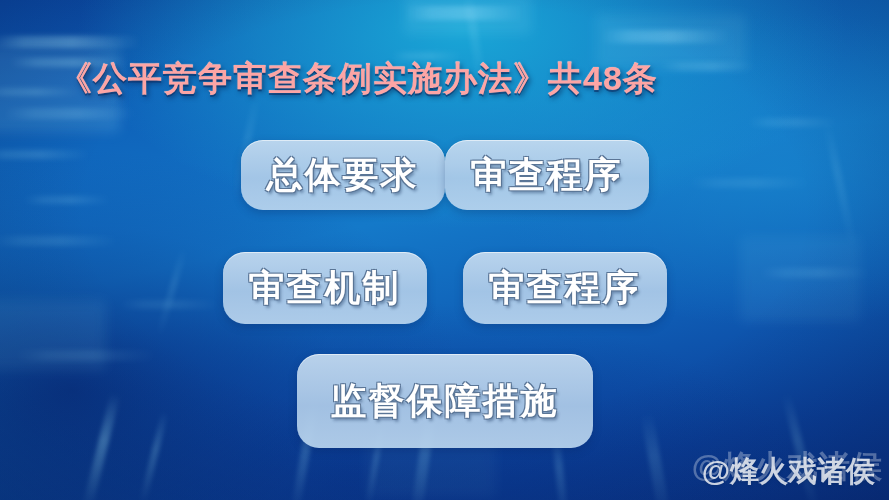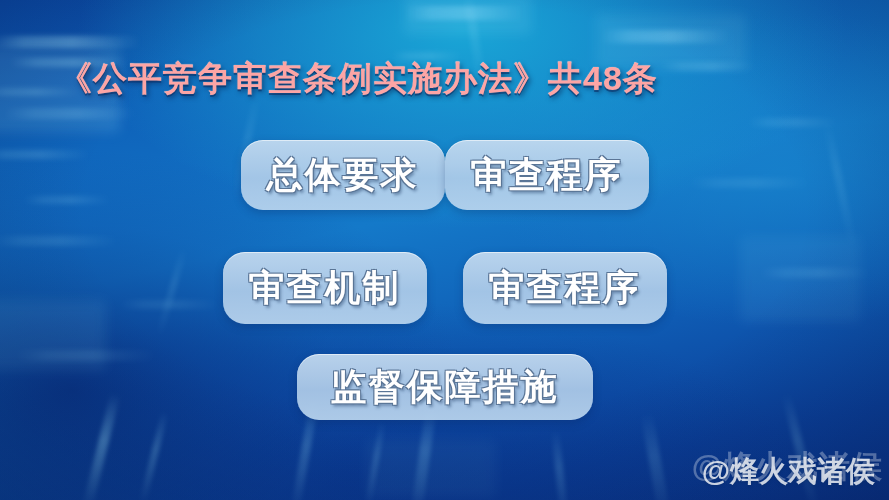--- a/index.html
+++ b/index.html
@@ -113,21 +113,21 @@
     white-space:nowrap;
     line-height:1;
     text-shadow:
       -1px -1px 0 #5a7596,
        1px -1px 0 #5a7596,
       -1px  1px 0 #5a7596,
        1px  1px 0 #5a7596,
        2px  3px 3px rgba(30,60,100,0.45);
   }
   .row2 .pill{height:72px;}
-  .row3 .pill{height:66px;padding:0 34px;}
+  .row3 .pill{height:66px;padding:14px 34px;}
 
   
   .watermark{
     position:absolute;
     right:14px; bottom:8px;
     font-size:29px;
     font-weight:bold;
     color:rgba(255,255,255,0.78);
     letter-spacing:0px;
     white-space:nowrap;

